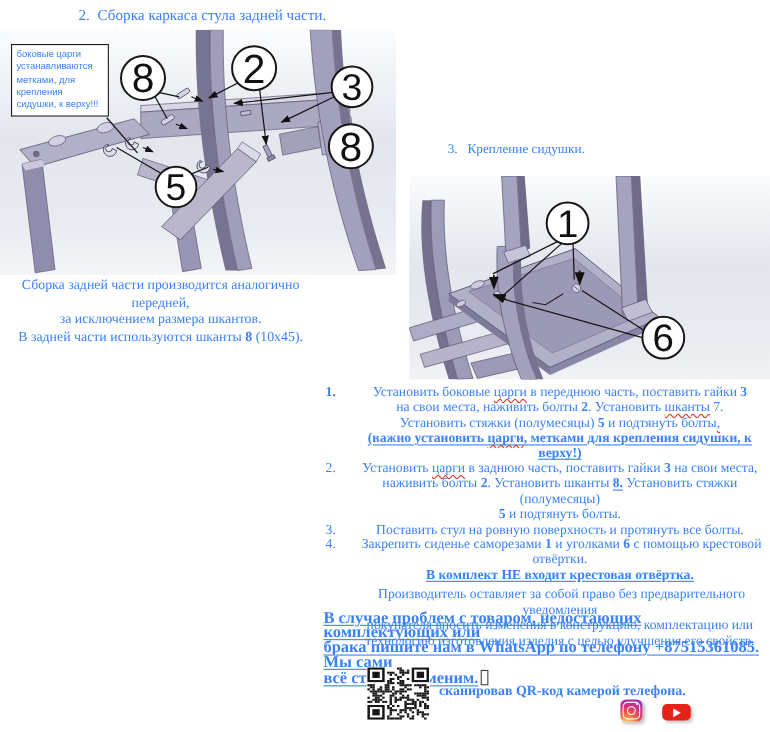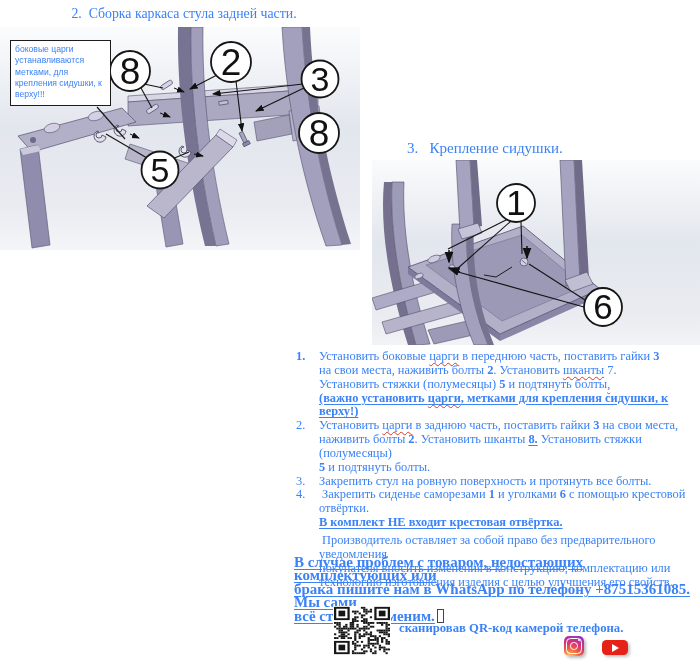--- a/index.html
+++ b/index.html
@@ -1,29 +1,29 @@
 <!DOCTYPE html>
 <html><head>
 <meta charset="utf-8">
 <style>
   html,body{margin:0;padding:0;background:#fff;}
   .page{position:relative;width:700px;height:665px;background:#ffffff;overflow:hidden;
         font-family:"Liberation Serif",serif;color:#3b82f6;padding-left:48px;}
   .t1{position:absolute;left:0;top:6px;width:368px;text-align:center;font-size:13.8px;}
-  .t2{position:absolute;left:407px;top:140px;font-size:15px;}
-  .note{position:absolute;left:10px;top:40px;width:101px;box-sizing:border-box;border:1.6px solid #1c1c1c;
+  .t2{position:absolute;left:407px;top:128px;font-size:12px;}
+  .note{position:absolute;left:10px;top:40px;width:89px;box-sizing:border-box;border:1.6px solid #1c1c1c;
         background:#fff;padding:3px 4px 4px 4px;font-family:"Liberation Sans",sans-serif;
         font-size:8.6px;line-height:1.32;z-index:3;}
   .d1{position:absolute;left:0;top:27px;}
   .d2{position:absolute;left:372px;top:160px;}
   .cap{position:absolute;left:0;top:252px;width:292px;text-align:center;font-size:12.6px;line-height:15.6px;}
   .list{position:absolute;left:294px;top:350px;width:405px;font-size:12.4px;line-height:13.85px;}
   .item{display:flex;}
   .num{flex:none;width:23px;padding-left:2px;}
-  .itxt{flex:1;}
+  .itxt{flex:1;text-align:center;}
   .indent{text-indent:3px;}
   .b{font-weight:bold;}
   .bu{font-weight:bold;text-decoration:underline;text-decoration-thickness:1.2px;text-underline-offset:2px;}
   .wr{text-decoration-line:underline;text-decoration-style:wavy;text-decoration-color:#d93a2b;
       text-decoration-thickness:1px;text-underline-offset:2.2px;text-decoration-skip-ink:none;}
   .seg2{margin-top:4px;}
   .contact{position:absolute;left:294px;top:556px;width:405px;font-size:15px;line-height:13.3px;}
   .cursor-box{display:inline-block;width:5px;height:12px;border:1px solid #444;margin-left:2px;vertical-align:-2px;}
   .qr{position:absolute;left:333px;top:606px;width:58px;height:50px;}
   .vidtxt{position:absolute;left:399px;top:605px;width:294px;font-weight:bold;font-size:12.7px;line-height:15.6px;}
@@ -152,20 +152,21 @@
       <text class="co" x="319" y="119" font-size="37" text-anchor="middle">8</text>
     </g>
     <g>
       <circle cx="160" cy="143" r="18.5" fill="#fff" stroke="#161616" stroke-width="1.8"></circle>
       <text class="co" x="160" y="155" font-size="34" text-anchor="middle">5</text>
     </g>
   </svg>
 
   <div class="note">боковые царги устанавливаются метками, для крепления сидушки, к верху!!!</div>
 
+  <div class="cap"><span>Сборка задней части производится аналогично передней,</span><br><span>за исключением размера шкантов.</span><br><span>В задней части используются шканты </span><span class="b">8</span><span> (10x45).</span></div>
 
   <div class="t2">3.&nbsp;&nbsp; Крепление сидушки.</div>
 
   <svg class="d2" width="328" height="185" viewBox="0 0 328 185">
     <defs>
       <linearGradient id="bg2" x1="0" y1="0" x2="0" y2="1">
         <stop offset="0" stop-color="#fafbfc"></stop>
           <stop offset="0.45" stop-color="#e2e6ed"></stop>
         <stop offset="0.85" stop-color="#eaecf1"></stop>
           <stop offset="1" stop-color="#f2f3f6"></stop>
@@ -248,21 +249,21 @@
         <div class="itxt"><span>Установить боковые </span><span class="wr">царги</span><span> в переднюю часть, поставить гайки </span><span class="b">3</span><br><span>на свои места, наживить болты </span><span class="b">2</span><span>. Установить </span><span class="wr">шканты</span><span> 7.</span><br><span>Установить стяжки (полумесяцы) </span><span class="b">5</span><span> и подтянуть болты</span><span class="wr">,</span><br><span class="bu"><span>(важно установить </span><span class="wr">царги</span><span>, метками для крепления сидушки, к верху!)</span></span></div>
       </div>
 
     <div class="item">
         <span class="num">2.</span>
         <div class="itxt"><span>Установить </span><span class="wr">царги</span><span> в заднюю часть, поставить гайки </span><span class="b">3</span><span> на свои места,</span><br><span>наживить болты </span><span class="b">2</span><span>. Установить шканты </span><span class="bu">8.</span><span> Установить стяжки (полумесяцы)</span><br><span class="b">5</span><span> и подтянуть болты.</span></div>
       </div>
 
     <div class="item">
         <span class="num">3.</span>
-        <div class="itxt"><span>Закрепить стул на ровную поверхность и протянуть все болты.</span></div>
+        <div class="itxt"><span>Поставить стул на ровную поверхность и протянуть все болты.</span></div>
       </div>
 
     <div class="item">
         <span class="num">4.</span>
         <div class="itxt indent"><span>Закрепить сиденье саморезами </span><span class="b">1</span><span> и уголками </span><span class="b">6</span><span> с помощью крестовой</span><br><span>отвёртки.</span><br><span class="bu">В комплект НЕ входит крестовая отвёртка.</span><div class="seg2"><span>Производитель оставляет за собой право без предварительного уведомления</span><br><span>покупателя вносить изменения в конструкцию, комплектацию или</span><br><span>технологию изготовления изделия с целью улучшения его свойств.</span></div></div>
       </div>
 
   </div>
 
   <div class="contact"><span class="bu">В случае проблем с товаром, недостающих комплектующих или</span><br><span class="bu">брака пишите нам в WhatsApp по телефону +87515361085. Мы сами</span><br><span class="bu">всё стяжки заменим.</span><span class="cursor-box"></span></div>

